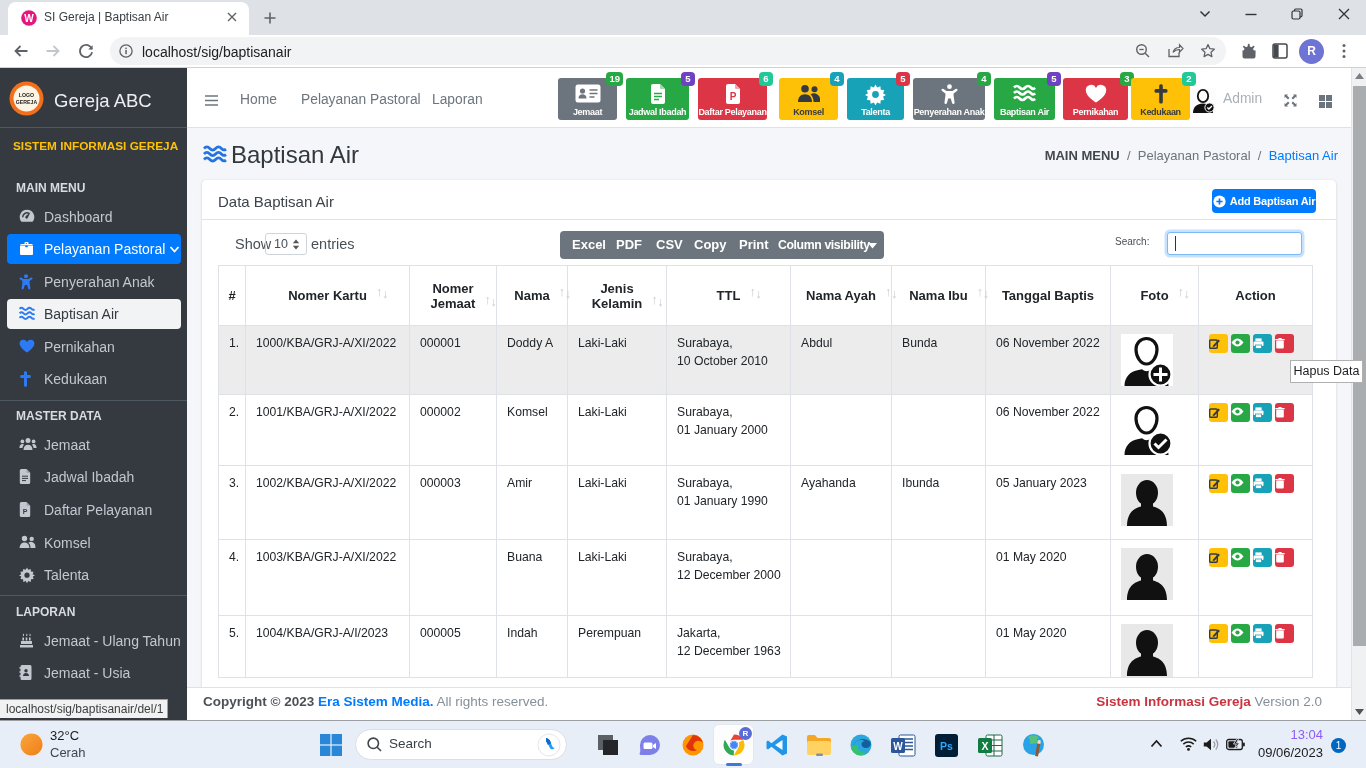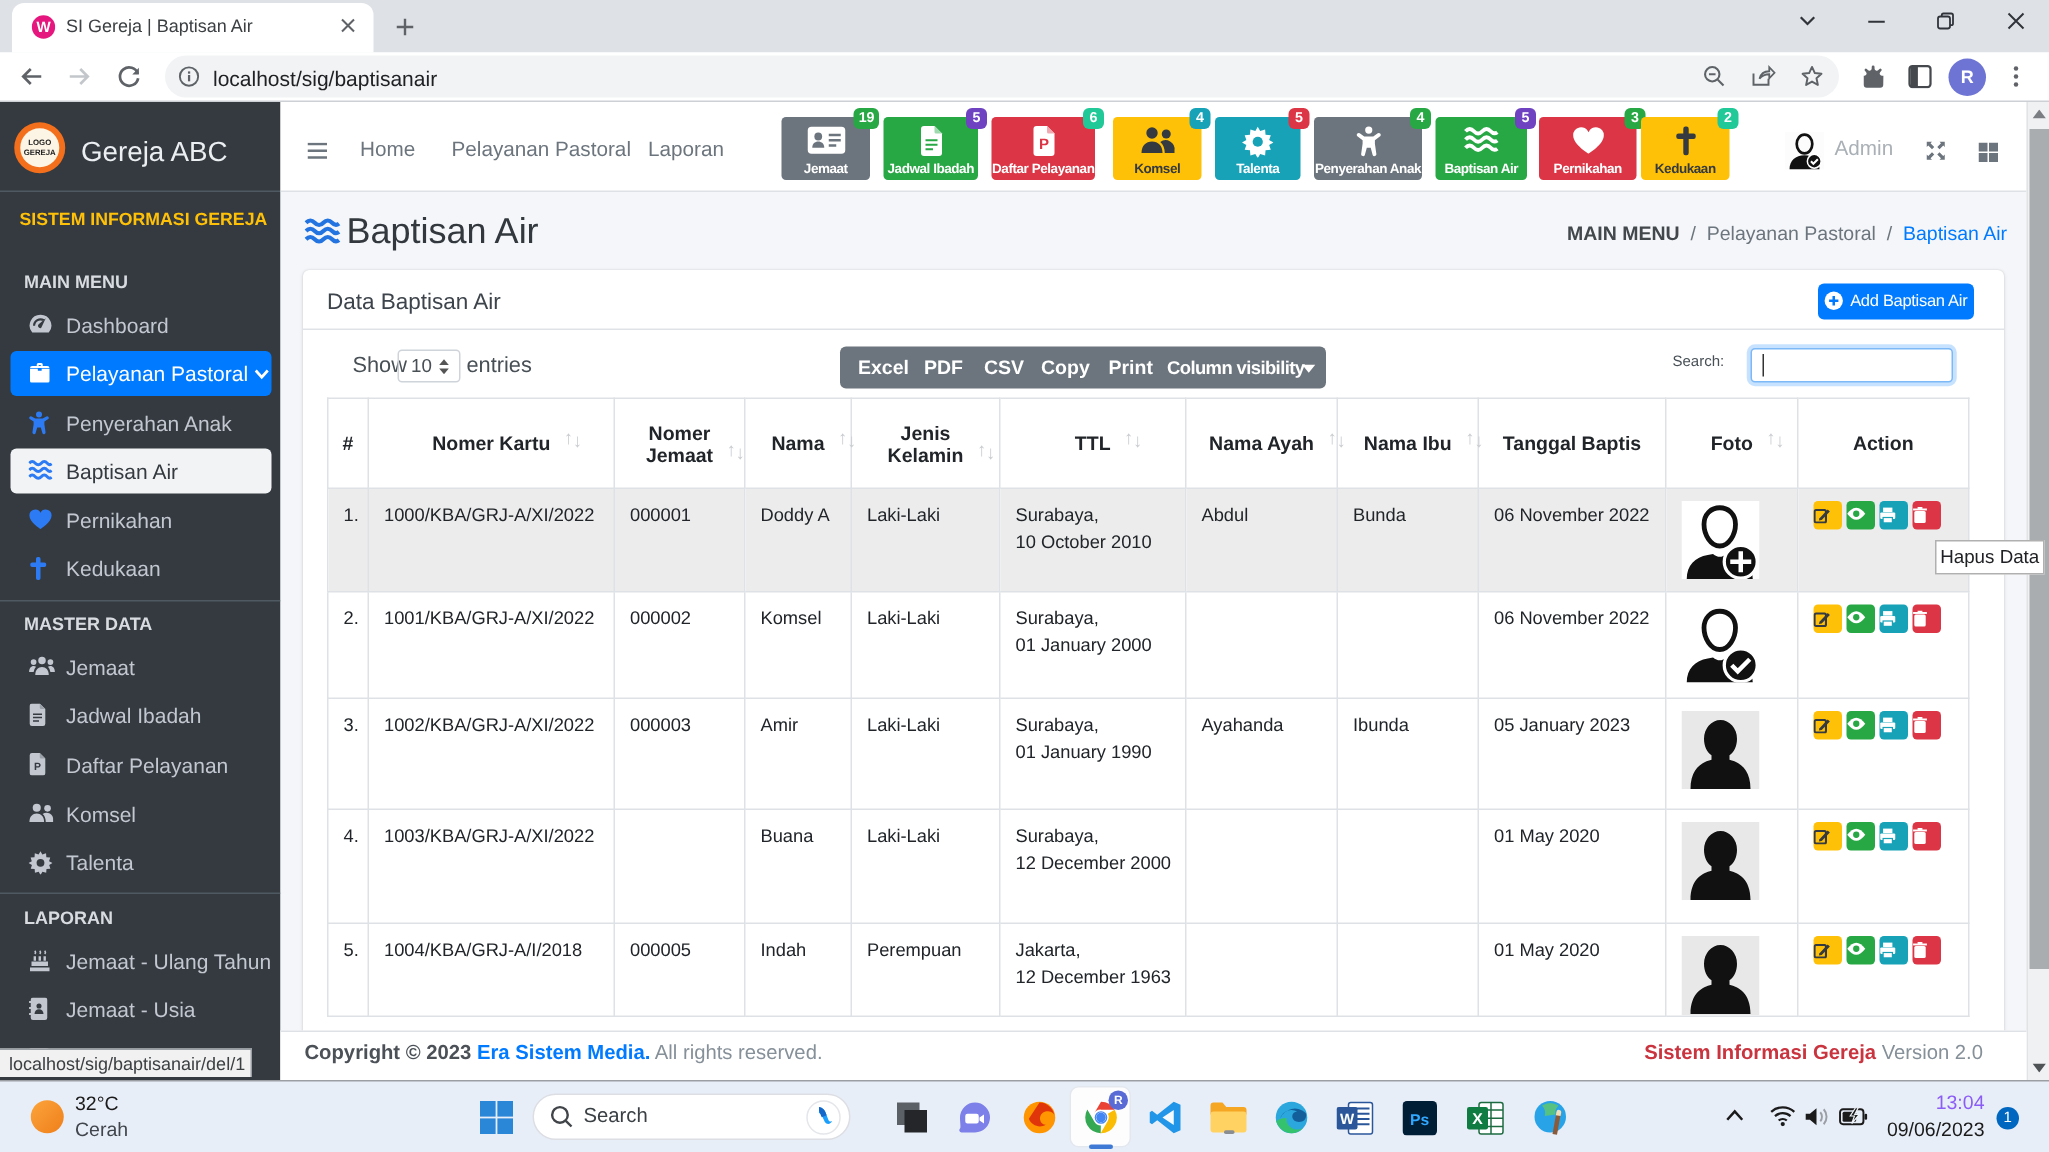--- a/index.html
+++ b/index.html
@@ -20,21 +20,21 @@
 #card { position:absolute; left:15px; top:52px; width:1134px; height:520px; background:#fff; border-radius:4px; box-shadow:0 0 1px rgba(0,0,0,.15), 0 1px 3px rgba(0,0,0,.12); }
 #scrollbar { left:1351px; top:68px; width:15px; height:652px; background:#f0f1f3; border-left:1px solid #e2e3e5; }
 #footer { left:187px; top:687px; width:1164px; height:33px; background:#fff; border-top:1px solid #dee2e6; }
 
 #taskbar { left:0; top:720px; width:1366px; height:48px; background:#e8eef8; border-top:1px solid #9b9ea3; }
 #statusbar { left:0; top:699px; width:168px; height:19px; background:#f1f1f1; border:1px solid #9aa0a6; border-left:none; border-bottom:none; font-size:12px; color:#3c4043; line-height:18px; padding-left:6px; }
 .sideitem { position:absolute; left:7px; width:174px; height:30px; border-radius:4px; color:#c2c7d0; font-size:14px; line-height:30px; white-space:nowrap; }
 .sideitem .txt { position:absolute; left:37px; }
 .sideitem svg { position:absolute; left:12px; top:7px; }
 .sidehead { position:absolute; left:16px; font-size:12px; font-weight:bold; color:#d8dce1; }
-.tile { position:absolute; top:10px; height:42px; border-radius:3px; text-align:center; }
+.tile { position:absolute; top:10px; height:42px; border-radius:3px; text-align:center;margin-left:37px; }
 .tile .lbl { position:absolute; bottom:3px; left:50%; transform:translateX(-50%); font-size:9px; font-weight:bold; white-space:nowrap; letter-spacing:-0.3px; }
 .tile .badge { position:absolute; top:-6px; right:-6px; height:14px; min-width:14px; padding:0 3px; border-radius:4px; color:#fff; font-size:9.5px; font-weight:bold; line-height:14px; text-align:center; }
 .tile svg { margin-top:6px; }
 #tbl { position:absolute; left:16px; top:85px; width:1094px; border-collapse:collapse; table-layout:fixed; font-size:12.2px; color:#212529; }
 #tbl th, #tbl td { border:1px solid #dee2e6; }
 #tbl th { height:60px; font-weight:bold; font-size:13px; text-align:center; vertical-align:middle; position:relative; }
 #tbl td svg { display:block; }
 #tbl td { vertical-align:top; padding:8px 0 0 10px; line-height:18px; overflow:hidden; white-space:nowrap; }
 #tbl .st { position:absolute; margin-left:9px; margin-top:0px; width:14px; height:14px; }
 #tbl .st::before { content:"\2191"; position:absolute; left:0; top:-3px; color:#c9ccd0; font-size:12.5px; font-weight:normal; }
@@ -316,21 +316,21 @@
   <svg style="position:absolute;left:16px;top:17px" width="25" height="18" viewBox="0 0 25 18">
       <path d="M1 3.5 q2.9 -3.1 5.8 0 q2.9 3.1 5.8 0 q2.9 -3.1 5.8 0 q2.3 2.5 4.6 0.6" stroke="#2374e1" stroke-width="2.7" fill="none"></path>
       <path d="M1 9 q2.9 -3.1 5.8 0 q2.9 3.1 5.8 0 q2.9 -3.1 5.8 0 q2.3 2.5 4.6 0.6" stroke="#2374e1" stroke-width="2.7" fill="none"></path>
       <path d="M1 14.5 q2.9 -3.1 5.8 0 q2.9 3.1 5.8 0 q2.9 -3.1 5.8 0 q2.3 2.5 4.6 0.6" stroke="#2374e1" stroke-width="2.7" fill="none"></path>
     </svg>
   <div style="position:absolute;left:44px;top:13px;font-size:24px;color:#32383e">Baptisan Air</div>
   <div style="position:absolute;right:13px;top:20px;font-size:13px;color:#6c757d"><b style="color:#43484d">MAIN MENU</b> &nbsp;/&nbsp; Pelayanan Pastoral &nbsp;/&nbsp; <span style="color:#007bff">Baptisan Air</span></div>
   <div id="card">
     <div style="position:absolute;left:0;top:0;width:100%;height:40px;border-bottom:1px solid #dfe3e7"></div>
     <div style="position:absolute;left:16px;top:13px;font-size:15px;color:#3d444b">Data Baptisan Air</div>
-    <div style="position:absolute;left:1010px;top:9px;width:104px;height:24px;background:#007bff;border-radius:4px;color:#fff;font-size:11px;font-weight:normal;letter-spacing:-0.2px;white-space:nowrap;text-align:center;line-height:24px"><svg style="vertical-align:-2.5px;margin-right:4px" width="13" height="13" viewBox="0 0 13 13">
+    <div style="position:absolute;left:1010px;top:9px;width:104px;height:24px;background:#007bff;border-radius:4px;color:#fff;font-size:11px;font-weight:bold;letter-spacing:-0.2px;white-space:nowrap;text-align:center;line-height:24px"><svg style="vertical-align:-2.5px;margin-right:4px" width="13" height="13" viewBox="0 0 13 13">
           <circle cx="6.5" cy="6.5" r="6.1" fill="#fff"></circle>
           <path d="M6.5 3.4 V9.6 M3.4 6.5 H9.6" stroke="#007bff" stroke-width="1.7"></path>
         </svg>Add Baptisan Air</div>
 
     <div style="position:absolute;left:33px;top:56px;font-size:14.5px;color:#485056">Show</div>
     <div style="position:absolute;left:63px;top:53px;width:42px;height:22px;border:1px solid #ced4da;border-radius:3px;font-size:12.5px;color:#485056;line-height:20px;padding-left:8px">10<svg style="position:absolute;right:6px;top:5px" width="8" height="11" viewBox="0 0 8 11">
           <path d="M4 0.5 L7.2 4.3 H0.8 Z" fill="#555"></path>
           <path d="M4 10.5 L7.2 6.7 H0.8 Z" fill="#555"></path>
         </svg></div>
     <div style="position:absolute;left:109px;top:56px;font-size:14.5px;color:#485056">entries</div>
@@ -509,21 +509,21 @@
                   <rect x="0.5" y="3.6" width="10" height="4.4" rx="0.8" fill="#fff"></rect>
                   <rect x="2.4" y="7" width="6.2" height="3.6" fill="#fff" stroke="#17a2b8" stroke-width="0.8"></rect>
                 </svg></span><span class="ab" style="background:#dc3545"><svg width="10" height="11" viewBox="0 0 10 11">
                   <rect x="1.2" y="2.6" width="7.6" height="8" rx="1" fill="#fff"></rect>
                   <rect x="0.4" y="1" width="9.2" height="1.3" fill="#fff"></rect>
                   <rect x="3.4" y="0" width="3.2" height="1.3" fill="#fff"></rect>
                 </svg></span></td>
           </tr>
       <tr style="height:62px">
             <td>5.</td>
-            <td>1004/KBA/GRJ-A/I/2018</td>
+            <td>1004/KBA/GRJ-A/I/2023</td>
             <td>000005</td>
             <td>Indah</td>
             <td>Perempuan</td>
             <td>Jakarta,<br>12 December 1963</td>
             <td></td>
             <td></td>
             <td>01 May 2020</td>
             <td>
               <svg width="52" height="53" viewBox="0 0 52 53">
                 <rect width="52" height="53" fill="#e8e8e8"></rect>

